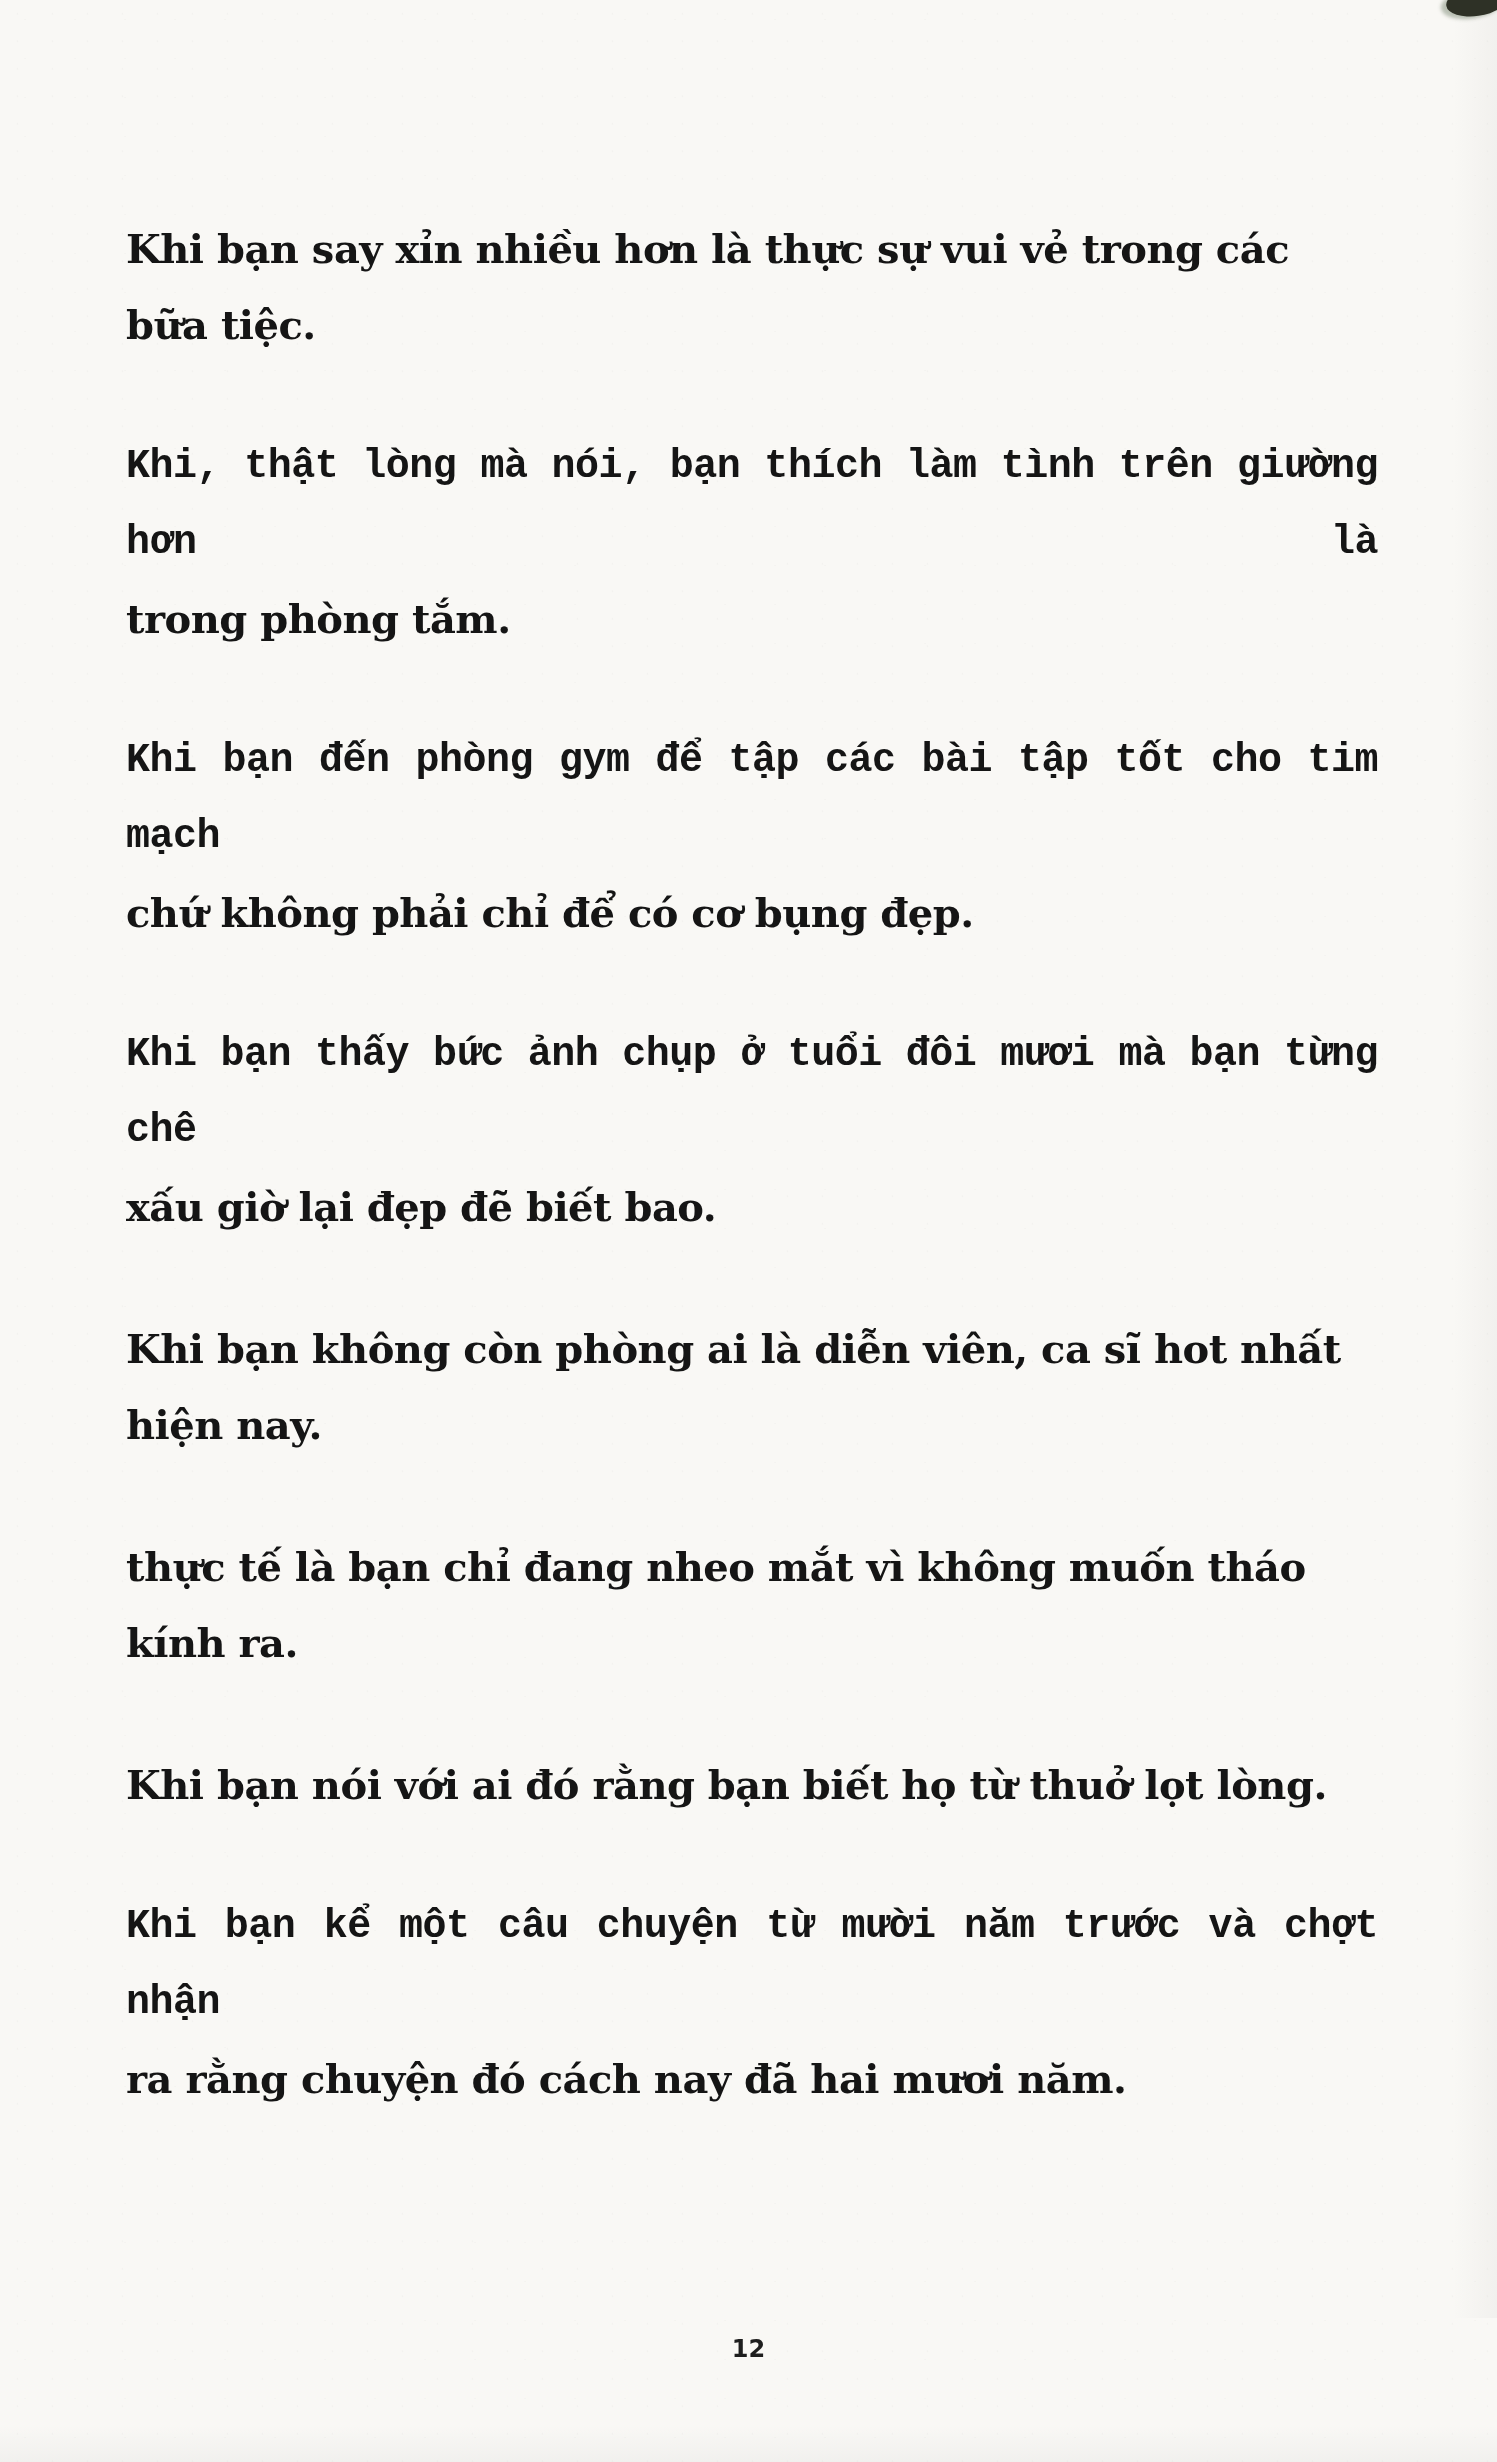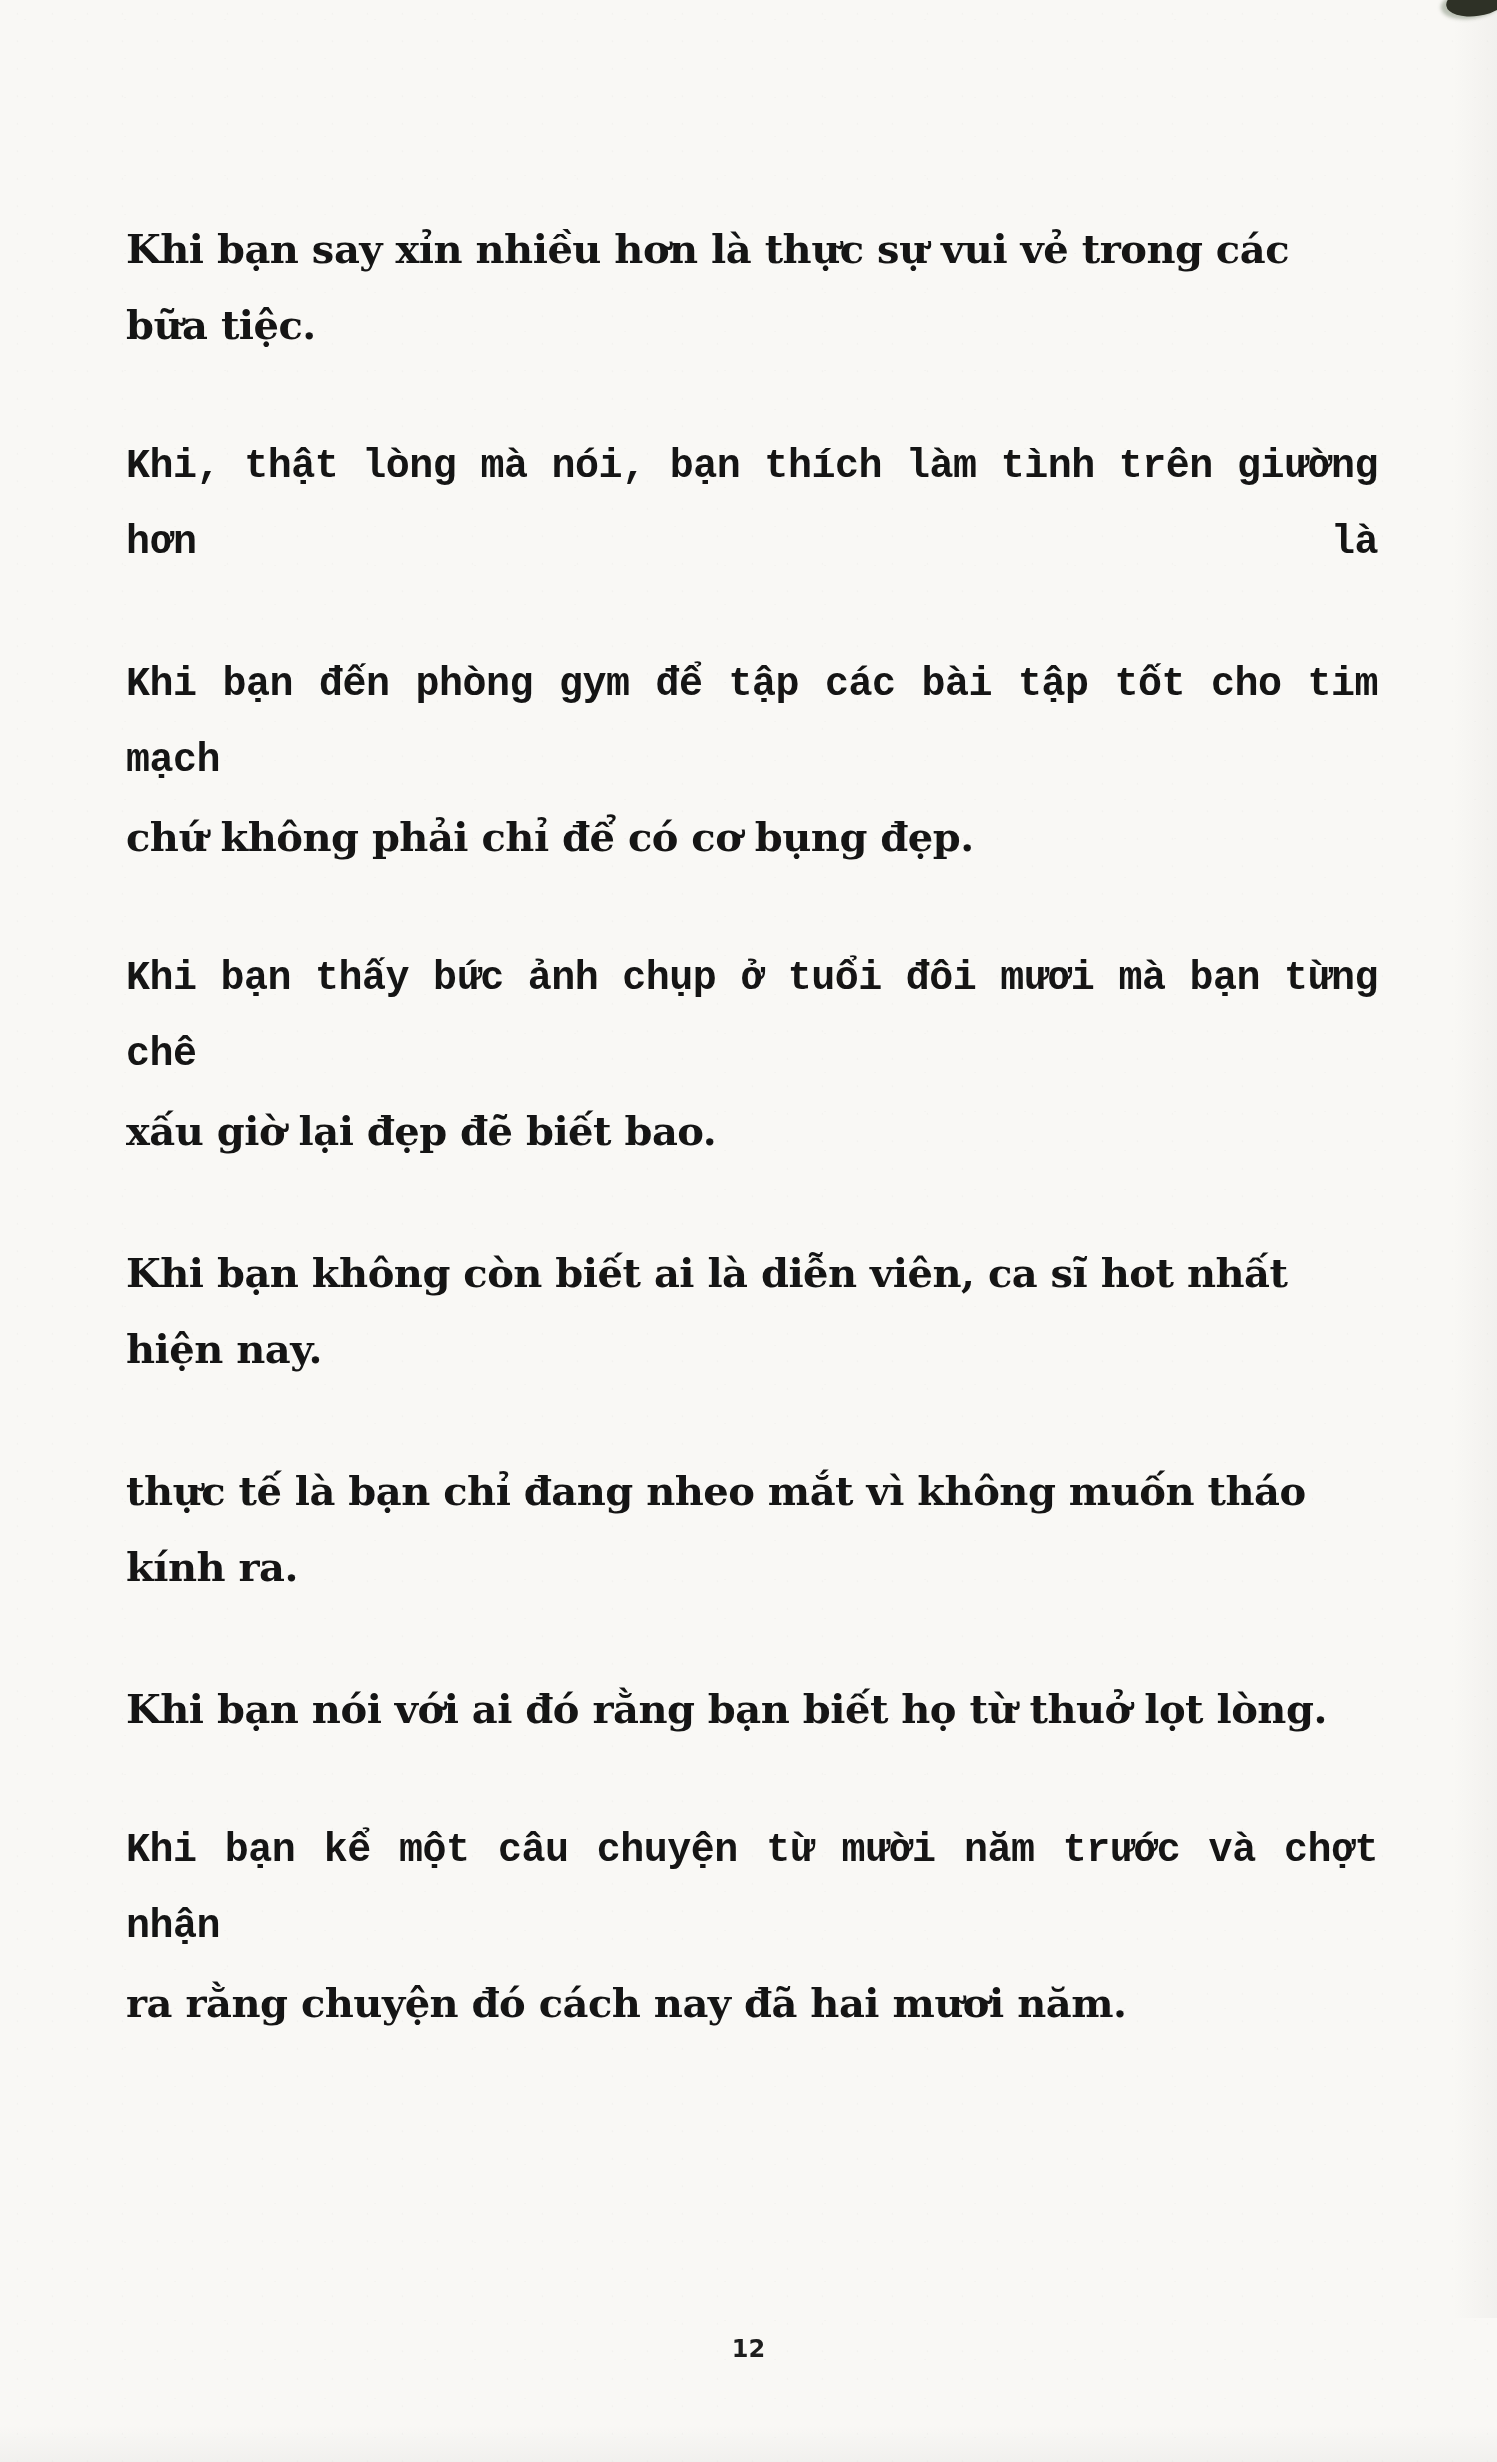--- a/index.html
+++ b/index.html
@@ -82,31 +82,32 @@
 <div class="page">
   <div class="edge-shade"></div>
   <div class="corner-smudge"></div>
 
   <div class="text-block" id="text-block">
       <div class="para">
         <div class="line">Khi bạn say xỉn nhiều hơn là thực sự vui vẻ trong các bữa tiệc.</div>
       </div>
       <div class="para">
         <div class="line stretch">Khi, thật lòng mà nói, bạn thích làm tình trên giường hơn là</div>
+        <div class="line">trong phòng tắm.</div>
       </div>
       <div class="para">
         <div class="line stretch">Khi bạn đến phòng gym để tập các bài tập tốt cho tim mạch</div>
         <div class="line">chứ không phải chỉ để có cơ bụng đẹp.</div>
       </div>
       <div class="para">
         <div class="line stretch">Khi bạn thấy bức ảnh chụp ở tuổi đôi mươi mà bạn từng chê</div>
         <div class="line">xấu giờ lại đẹp đẽ biết bao.</div>
       </div>
       <div class="para">
-        <div class="line">Khi bạn không còn biết ai là diễn viên, ca sĩ hot nhất hiện nay.</div>
+        <div class="line">Khi bạn không còn phòng ai là diễn viên, ca sĩ hot nhất hiện nay.</div>
       </div>
       <div class="para">
         <div class="line">thực tế là bạn chỉ đang nheo mắt vì không muốn tháo kính ra.</div>
       </div>
       <div class="para">
         <div class="line">Khi bạn nói với ai đó rằng bạn biết họ từ thuở lọt lòng.</div>
       </div>
       <div class="para">
         <div class="line stretch">Khi bạn kể một câu chuyện từ mười năm trước và chợt nhận</div>
         <div class="line">ra rằng chuyện đó cách nay đã hai mươi năm.</div>

